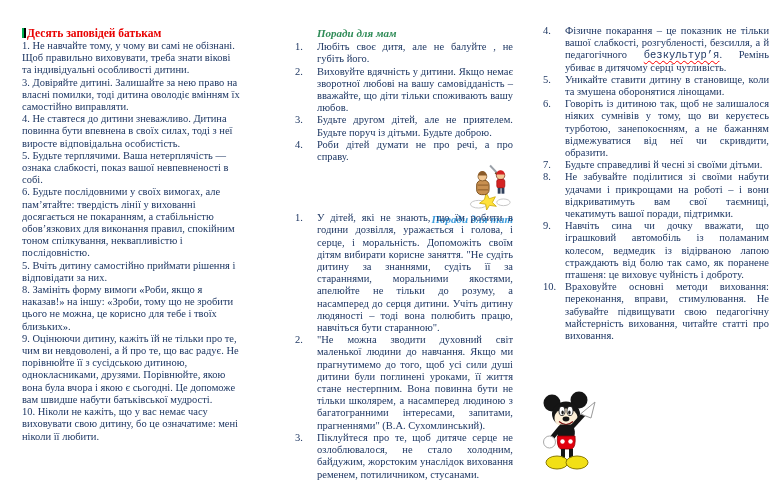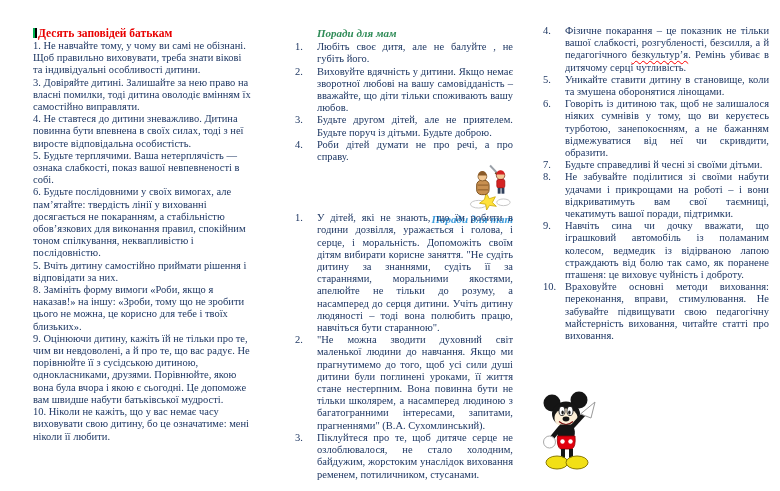--- a/index.html
+++ b/index.html
@@ -3,21 +3,21 @@
 <meta charset="utf-8">
 <style>
   html,body{margin:0;padding:0;}
   body{
     width:780px;height:491px;background:#ffffff;position:relative;overflow:hidden;
     font-family:"Liberation Serif", serif;
     color:var(--body-text,#1F3864);
   }
   .page{position:absolute;inset:0;background:#fff;overflow:hidden;}
   .col{position:absolute;font-size:10.5px;line-height:12.2px;}
-  .col-1{left:33px;top:27px;width:219px;}
+  .col-1{left:22px;top:27px;width:219px;}
   .col-2{left:295px;top:27px;width:218px;}
   .col-3{left:543px;top:25px;width:226px;}
 
   .heading-red{
     color:var(--heading-red,#E80000);
     font-weight:bold;font-size:11.5px;line-height:13px;margin:0 0 1px 0;
     white-space:nowrap;
   }
   .caret-mark{display:inline-block;width:2px;height:10px;background:#000;
     border-left:2px solid var(--cursor-green,#00B050);vertical-align:-1px;margin-right:1px;}
@@ -32,21 +32,21 @@
     color:var(--heading-blue,#3C9BDC);
     font-weight:bold;font-style:italic;font-size:11px;
   }
   .divider-row{display:flex;align-items:flex-end;margin:1px 0 2px 0;height:46px;flex-direction:column;}
   .divider-row .cartoon{flex:none;margin-left:4px;}
   .divider-row .heading-blue{margin:0 0 3px 18px;}
 
   .li{display:flex;margin:0;}
   .li .num{flex:none;width:22px;}
   .li .txt{flex:1;display:block;text-align:justify;}
-  .sq{text-decoration:underline wavy var(--squiggle,#FF0000);text-decoration-thickness:1px;text-underline-offset:2px;}
+  .sq{text-decoration:underline wavy var(--squiggle,#FF0000);text-decoration-thickness:1px;text-underline-offset:2px;font-family:Liberation Mono, monospace;}
 
   .mickey{position:absolute;left:536px;top:391px;}
 </style>
 </head>
 <body>
 
 <div class="page">
 
   <div class="col col-1">
     <p class="heading-red"><span class="caret-mark"></span><span>Десять  заповідей батькам</span></p>

